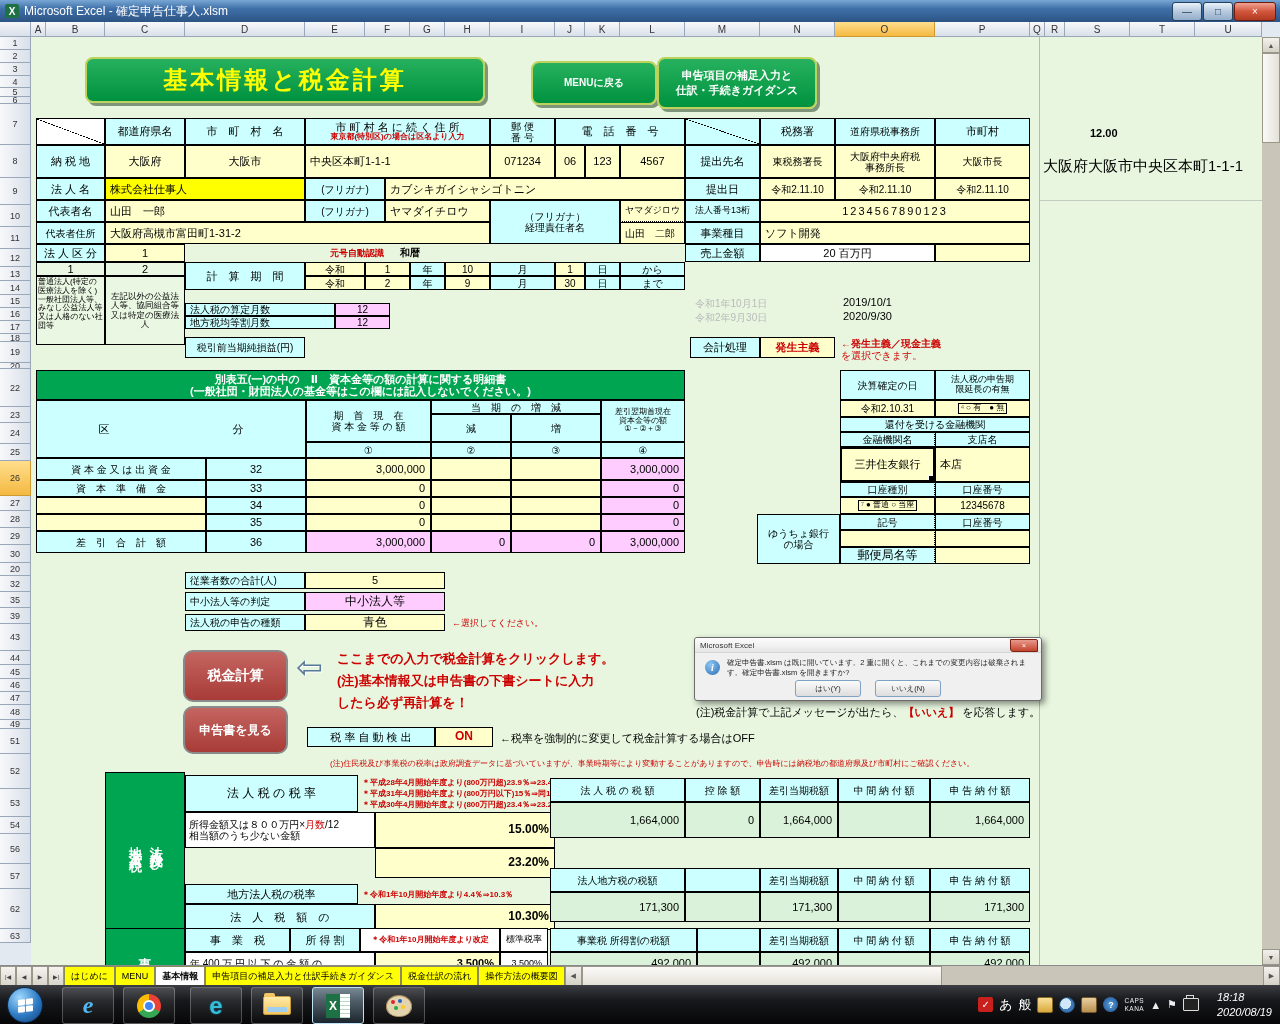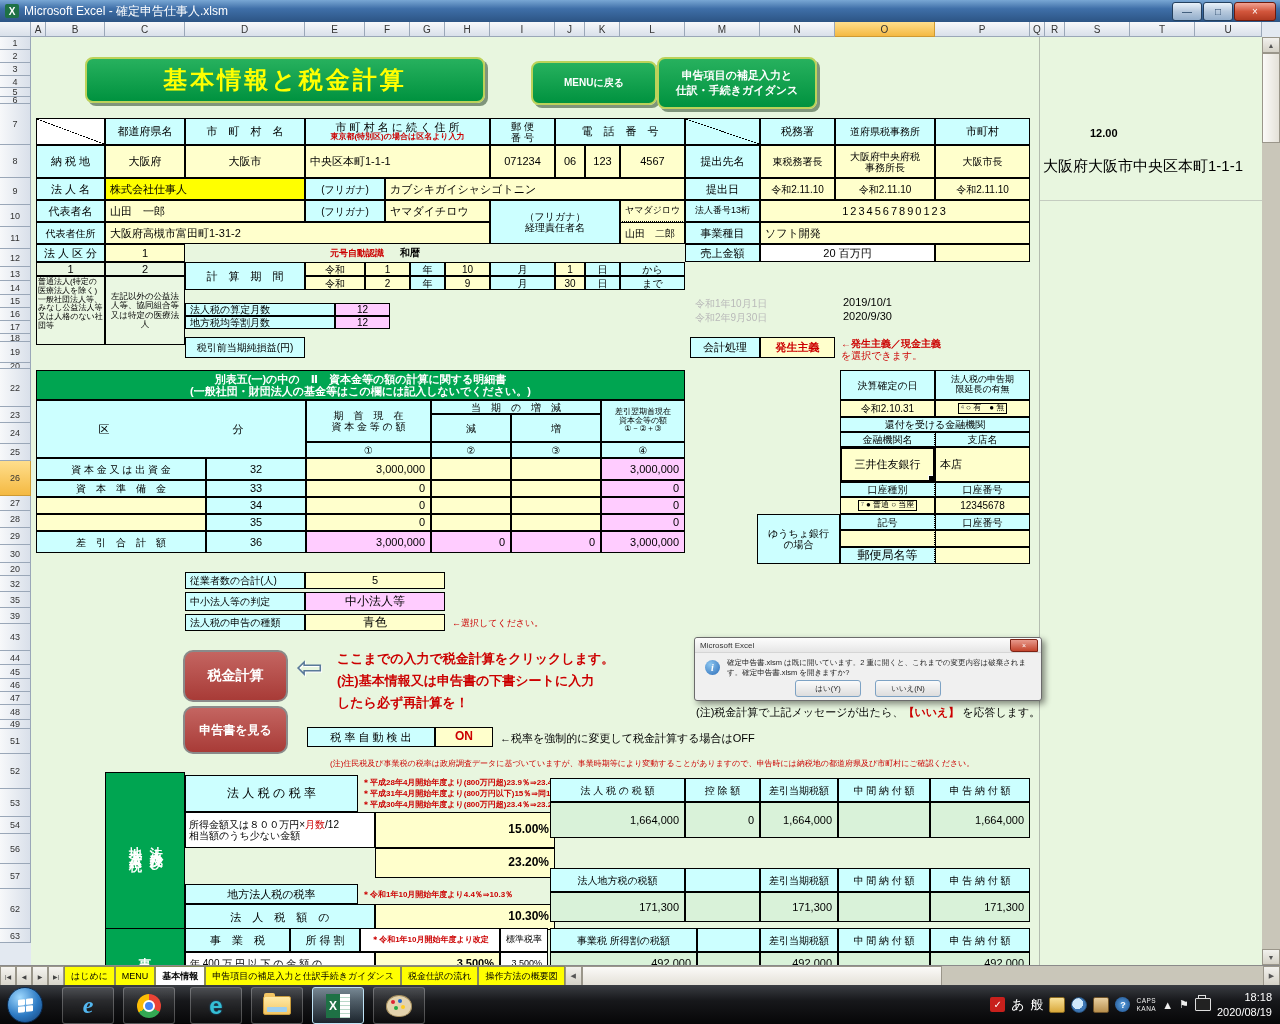--- a/index.html
+++ b/index.html
@@ -120,21 +120,21 @@
   .mini{width:14px;height:14px;border-radius:2px;}
   .mini.pen{background:linear-gradient(#F8E098,#D9A93C);border:1px solid #8A6A20;}
   .mini.mag{background:radial-gradient(circle at 40% 40%,#CFE8FA 45%,#3E77B5 48%);border:1px solid #27527E;border-radius:50%;}
   .mini.box{background:linear-gradient(#E8CFA0,#B8904E);border:1px solid #70542A;}
   .mini.help{background:radial-gradient(#5AA0E0,#1C4E8C);border-radius:50%;color:#fff;font-size:9px;font-weight:bold;
     display:flex;align-items:center;justify-content:center;width:15px;height:15px;}
   .kbd-state{display:flex;flex-direction:column;font-size:6.5px;line-height:8px;color:#EEE;letter-spacing:.5px;}
   .tray-glyph{font-size:11px;color:#EEE;}
   .net{width:14px;height:11px;border:1px solid #DDD;border-radius:1px;position:relative;background:#222;}
   .net::after{content:"";position:absolute;left:2px;top:-4px;width:6px;height:3px;border:1px solid #DDD;border-bottom:none;}
-  .clock{text-align:right;font-size:11px;line-height:15px;color:#fff;margin-left:0;}
+  .clock{text-align:left;font-size:11px;line-height:15px;color:#fff;margin-left:12px;font-style:italic;}
 </style>
 </head>
 <body>
 
 <div id="screen">
 
   <div class="titlebar">
     <span class="app-icon">X</span>
     <span>Microsoft Excel - 確定申告仕事人.xlsm</span>
     <span class="win-controls">

